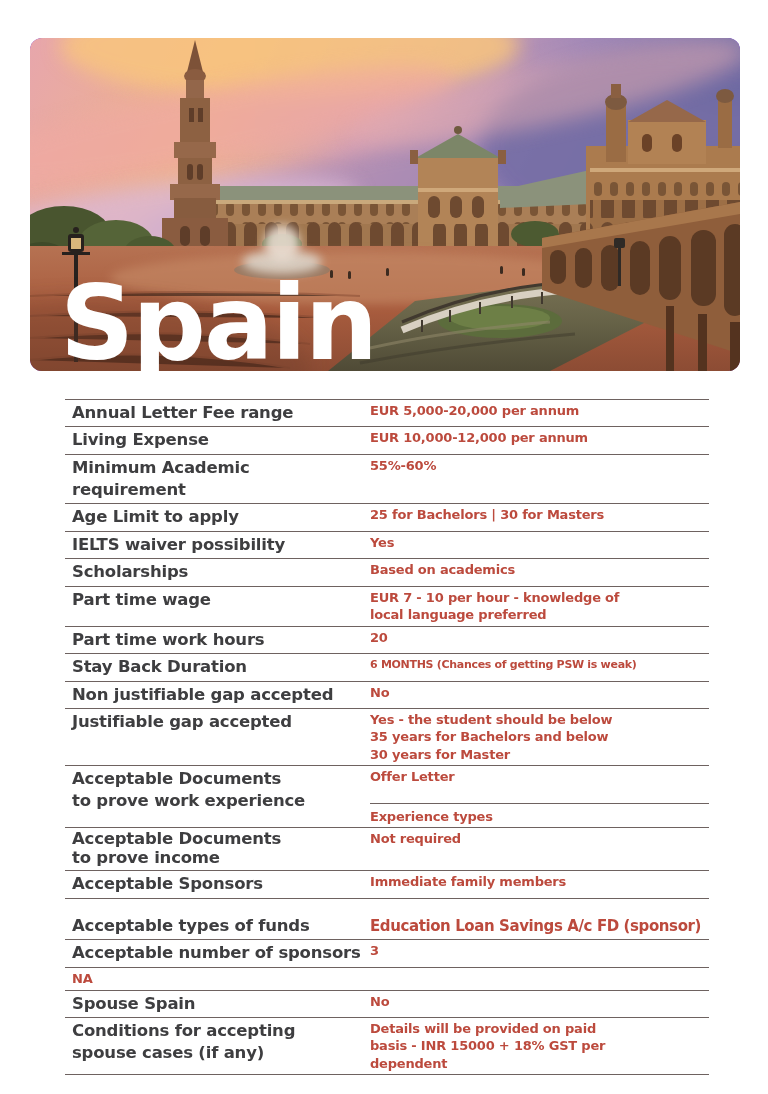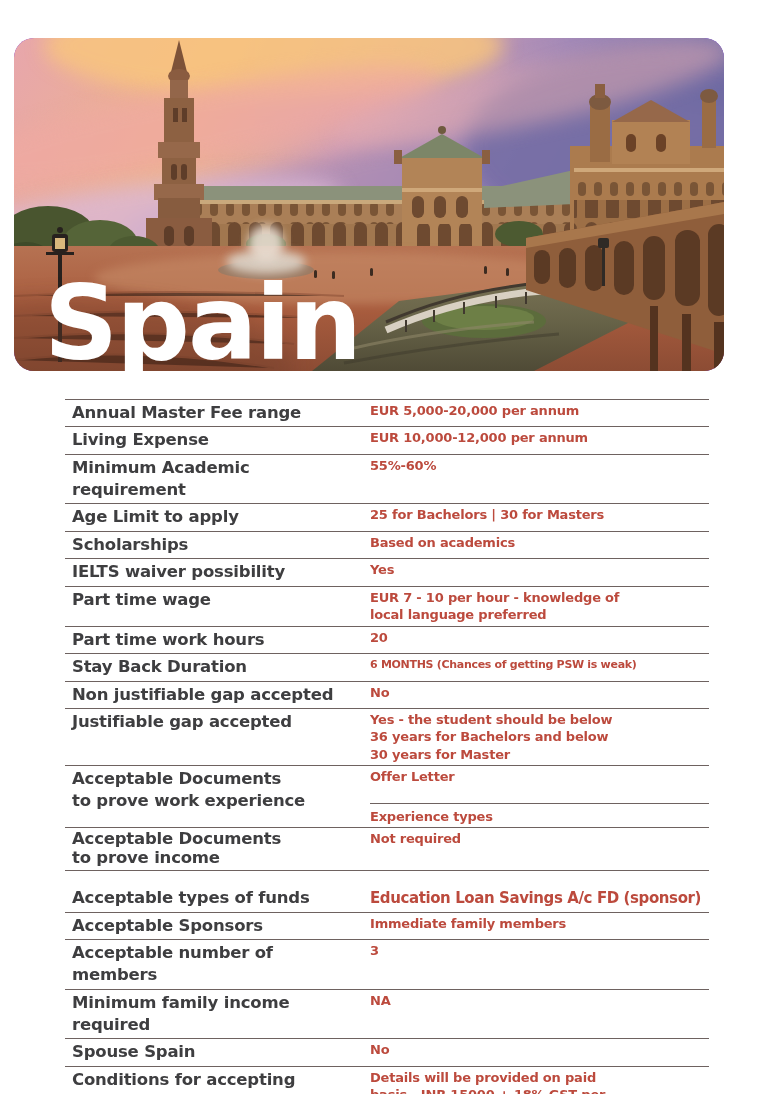--- a/index.html
+++ b/index.html
@@ -2,22 +2,22 @@
 <html><head>
 <meta charset="utf-8">
 <style>
   html,body{margin:0;padding:0;}
   body{
     width:768px;height:1094px;position:relative;background:#ffffff;overflow:hidden;
     font-family:"DejaVu Sans","Liberation Sans",sans-serif;
   }
   
   .hero-card{
-    position:absolute;left:14px;top:38px;width:710px;height:333px;
-    border-radius:20px;overflow:hidden;background:#6d28d9;
+    position:absolute;left:30px;top:38px;width:710px;height:333px;
+    border-radius:12px;overflow:hidden;background:#6d28d9;
   }
   .hero-card svg{display:block;width:710px;height:333px;}
   .hero-title{
     position:absolute;left:30px;bottom:-4px;color:#ffffff;
     font-size:103px;font-weight:bold;line-height:1;letter-spacing:-2px;
   }
   
   .info-table{
     position:absolute;left:65px;top:399px;width:644px;
     border-top:1.5px solid #6e6260;
@@ -227,42 +227,42 @@
       <rect x="584" y="200" width="11" height="10" rx="2" fill="#2f2a26"></rect>
     </g>
 
     <ellipse cx="60" cy="330" rx="220" ry="70" fill="#6e3c2a" opacity="0.35" filter="url(#soft)"></ellipse>
   </svg>
   <div class="hero-title">Spain</div>
 </div>
 
 <div class="info-table">
     <div class="row">
-      <div class="label">Annual Master Fee range</div>
+      <div class="label">Annual Letter Fee range</div>
       <div class="value">EUR 5,000-20,000 per annum</div>
     </div>
     <div class="row">
       <div class="label">Living Expense</div>
       <div class="value">EUR 10,000-12,000 per annum</div>
     </div>
     <div class="row">
       <div class="label">Minimum Academic requirement</div>
       <div class="value">55%-60%</div>
     </div>
     <div class="row">
       <div class="label">Age Limit to apply</div>
       <div class="value">25 for Bachelors | 30 for Masters</div>
     </div>
     <div class="row">
+      <div class="label">IELTS  waiver possibility</div>
+      <div class="value">Yes</div>
+    </div>
+    <div class="row">
       <div class="label">Scholarships</div>
       <div class="value">Based on academics</div>
-    </div>
-    <div class="row">
-      <div class="label">IELTS  waiver possibility</div>
-      <div class="value">Yes</div>
     </div>
     <div class="row">
       <div class="label">Part time wage</div>
       <div class="value">EUR 7 - 10 per hour - knowledge of
 local language preferred</div>
     </div>
     <div class="row">
       <div class="label">Part time work hours</div>
       <div class="value">20</div>
     </div>
@@ -270,47 +270,46 @@
       <div class="label">Stay Back Duration</div>
       <div class="value">6 MONTHS (Chances of getting PSW is weak)</div>
     </div>
     <div class="row">
       <div class="label">Non justifiable gap accepted</div>
       <div class="value">No</div>
     </div>
     <div class="row">
       <div class="label">Justifiable gap accepted</div>
       <div class="value">Yes - the student should be below
-36 years for Bachelors and below
+35 years for Bachelors and below
 30 years for Master</div>
     </div>
     <div class="row">
       <div class="label">Acceptable Documents
 to prove work experience</div>
       <div class="value"><div class="vline vdivide">Offer Letter</div><div class="vline">Experience types</div></div>
     </div>
     <div class="row tight">
       <div class="label">Acceptable Documents
 to prove income</div>
       <div class="value">Not required</div>
     </div>
+    <div class="row">
+      <div class="label">Acceptable Sponsors</div>
+      <div class="value">Immediate family members</div>
+    </div>
     <div class="row sm-value gap-before">
       <div class="label">Acceptable types of funds</div>
       <div class="value">Education Loan Savings A/c FD (sponsor)</div>
     </div>
     <div class="row">
-      <div class="label">Acceptable Sponsors</div>
-      <div class="value">Immediate family members</div>
-    </div>
-    <div class="row">
-      <div class="label">Acceptable number of members</div>
+      <div class="label">Acceptable number of sponsors</div>
       <div class="value">3</div>
     </div>
     <div class="row">
-      <div class="label">Minimum family income required</div>
       <div class="value">NA</div>
     </div>
     <div class="row">
       <div class="label">Spouse Spain</div>
       <div class="value">No</div>
     </div>
     <div class="row">
       <div class="label">Conditions for accepting
 spouse cases (if any)</div>
       <div class="value">Details will be provided on paid

